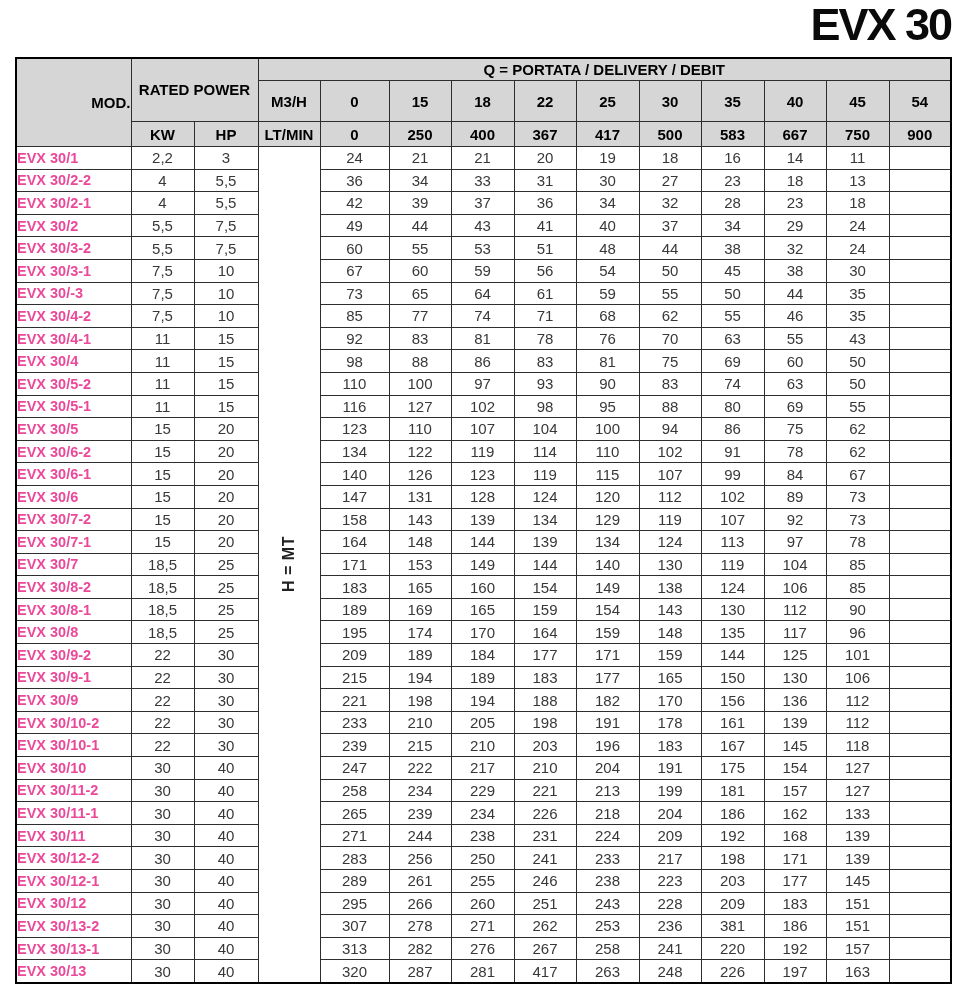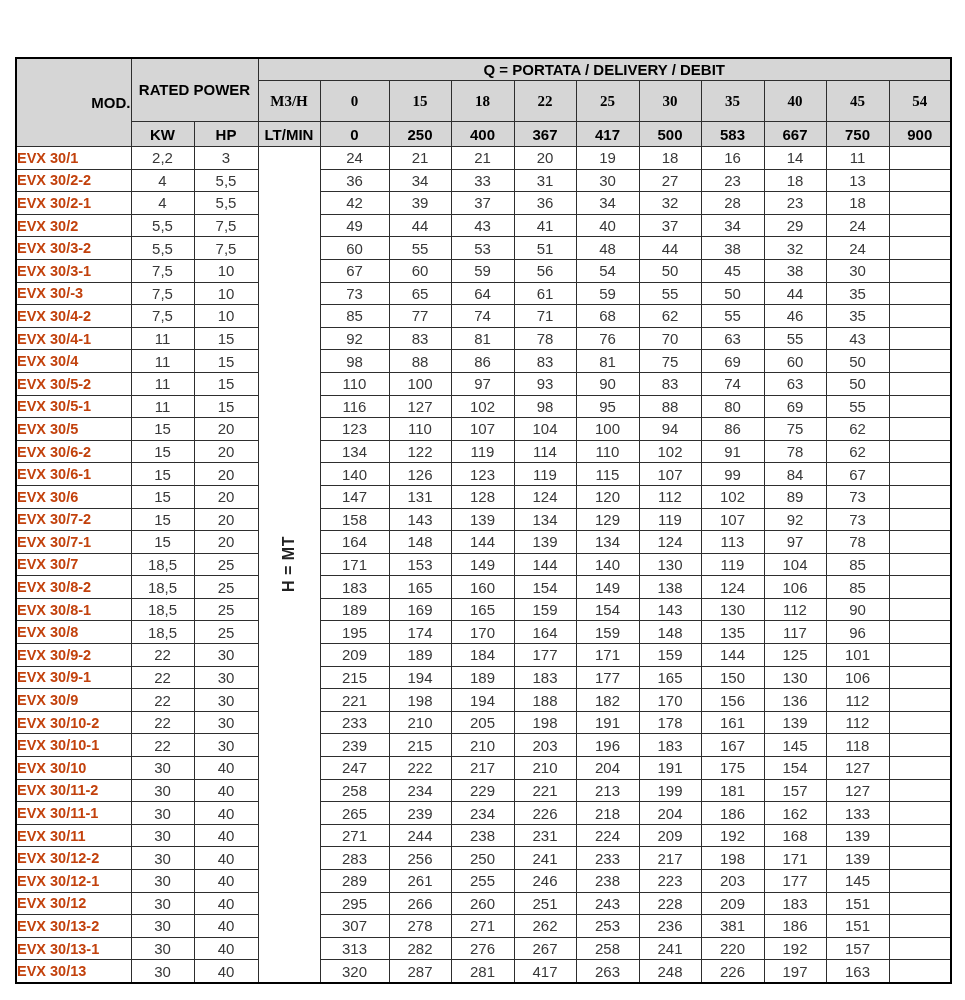--- a/index.html
+++ b/index.html
@@ -42,35 +42,35 @@
     white-space: nowrap;
   }
   thead th {
     background: #d6d6d6;
     color: #000000;
     font-weight: bold;
     font-size: 15px;
     text-align: center;
   }
   tr.q-row th { height: 21px; }
-  tr.m3h-row th { height: 40px; font-family: Liberation Serif, serif; }
+  tr.m3h-row th { height: 40px; }
   tr.kwhp-row th { height: 24px; }
   th.mod-h { text-align: right; }
   th.rated-h {
     white-space: normal;
     line-height: 1.15;
     padding: 0 18px;
   }
   tr.data-row td { height: 21.6px; }
   td.model {
     text-align: left;
     padding-left: 6px;
     font-weight: bold;
     font-size: 14.5px;
-    color: #c2410c;
+    color: #ec4899;
     background: #fff;
   }
   td.val {
     text-align: center;
     font-size: 15px;
     color: #383838;
     background: #fff;
   }
   td.hmt-cell {
     background: #fff;
@@ -83,20 +83,21 @@
     font-weight: bold;
     font-size: 16px;
     color: #222;
     letter-spacing: 0.5px;
   }
 </style>
 </head>
 <body>
 
 <div class="page">
+  <div class="title">EVX 30</div>
 
   <table class="pump">
     <colgroup>
       <col style="width:115px">
       <col style="width:63px">
       <col style="width:64px">
       <col style="width:62px">
       <col style="width:69px">
       <col style="width:62px">
       <col style="width:63px">

